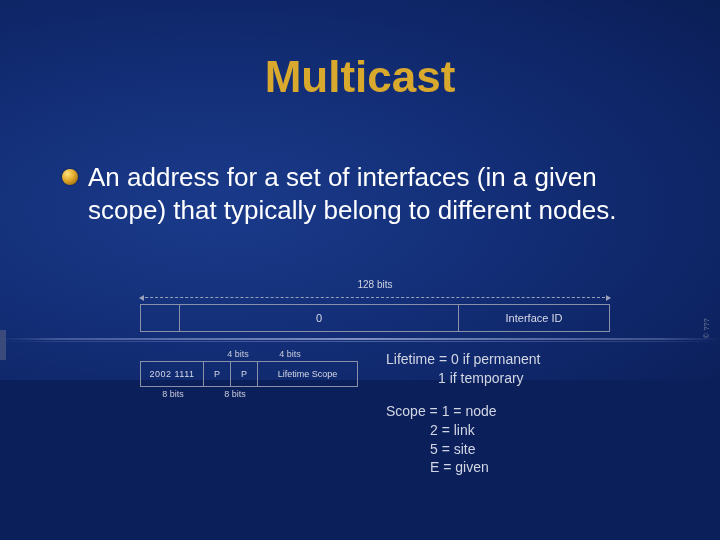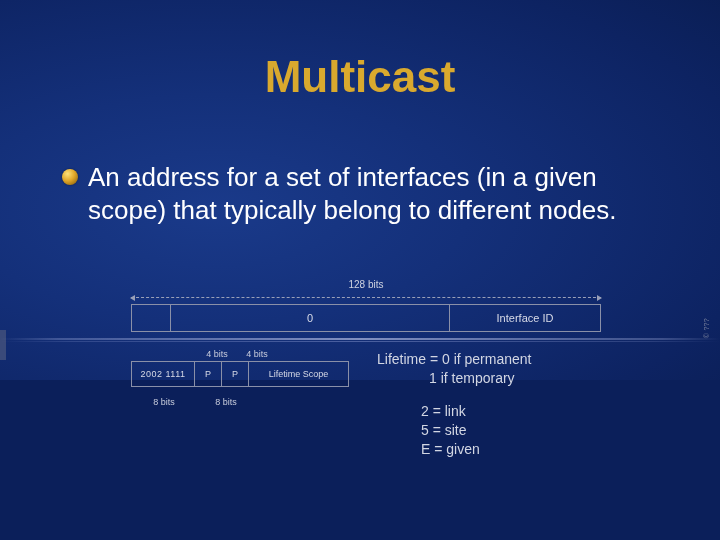--- a/index.html
+++ b/index.html
@@ -58,21 +58,21 @@
     border-radius: 50%;
     background: radial-gradient(circle at 35% 30%, #ffe27a 0%, #e2a82a 45%, #7a5206 100%);
     box-shadow: 0 0 2px rgba(0,0,0,0.5);
   }
   .bullet-text {
     flex: 1 1 auto;
   }
   .diagram {
     position: absolute;
     top: 280px;
-    left: 131px;
+    left: 140px;
     width: 470px;
     color: #cfd3e0;
     font-size: 10px;
     line-height: 1;
   }
   .dia-top-label {
     text-align: center;
     margin-bottom: 3px;
     font-size: 10px;
   }
@@ -123,20 +123,21 @@
     align-items: flex-start;
   }
   .sub-left {
     flex: 0 0 218px;
   }
   .sub-arrow-labels {
     display: flex;
     font-size: 9px;
     color: #c8ccdc;
     margin-bottom: 2px;
+    gap: 12px;
   }
   .sub-arrow-labels span { text-align: center; }
   .sal-1 { flex: 0 0 66px; }
   .sal-2 { flex: 0 0 40px; }
   .sal-3 { flex: 0 0 40px; }
 
   .sub-table {
     display: flex;
     border: 1px solid #8a90a8;
     height: 24px;
@@ -152,21 +153,21 @@
   .sub-table .scell:last-child { border-right: none; }
   .sc0 { flex: 0 0 62px; font-size: 8px; letter-spacing: 0.5px; }
   .sc1 { flex: 0 0 26px; }
   .sc2 { flex: 0 0 26px; }
   .sc3 { flex: 1 1 auto; }
 
   .sub-bottom-labels {
     display: flex;
     font-size: 9px;
     color: #c8ccdc;
-    margin-top: 11px;
+    margin-top: 3px;
   }
   .sbl-1 { flex: 0 0 66px; text-align: center; }
   .sbl-2 { flex: 0 0 58px; text-align: center; }
 
   .sub-right {
     flex: 1 1 auto;
     padding-left: 28px;
     font-size: 14px;
     color: #d2d6e3;
     line-height: 1.35;
@@ -261,20 +262,24 @@
       </div>
 
       <div class="sub-right">
         <div class="kv">
           <span>Lifetime =</span>
           <span>0 if permanent</span>
         </div>
         <div class="kv" style="padding-left:52px;">1 if temporary</div>
 
         <div class="group2">
+          <div class="kv">
+            <span>Scope =</span>
+            <span>1 = node</span>
+          </div>
           <div class="kv" style="padding-left:44px;">2 = link</div>
           <div class="kv" style="padding-left:44px;">5 = site</div>
           <div class="kv" style="padding-left:44px;">E = given</div>
         </div>
       </div>
     </div>
   </div>
 
   <div class="side-tab"></div>
   <div class="footer-line"></div>

